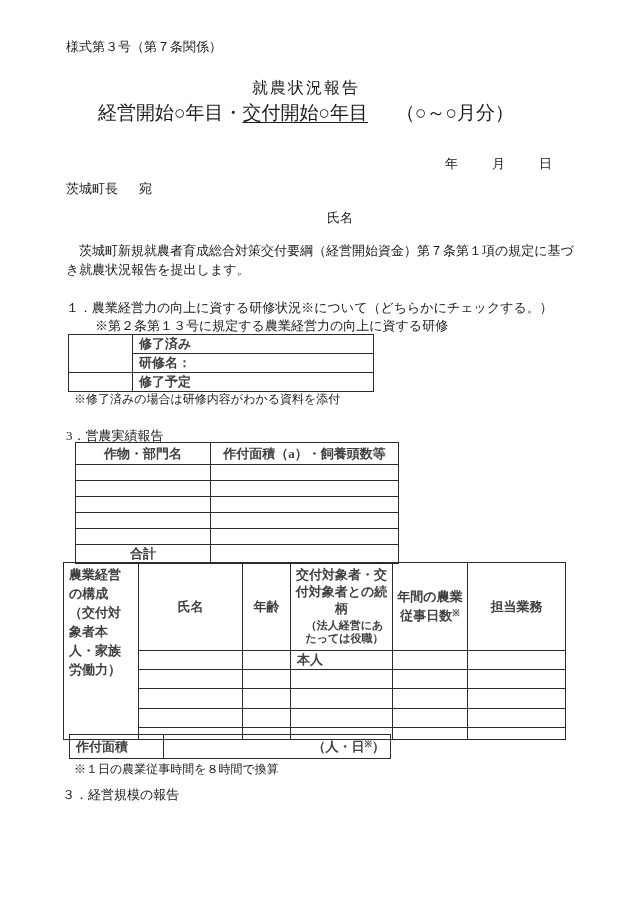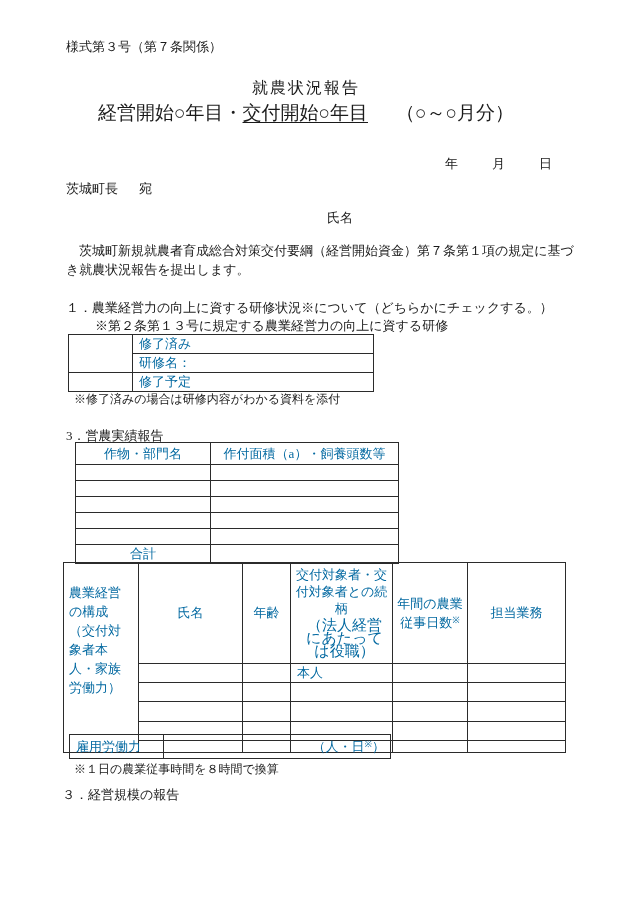--- a/index.html
+++ b/index.html
@@ -21,39 +21,39 @@
   .u { text-decoration: underline; text-underline-offset: 3px; }
   .subsuffix { margin-left: 28px; }
   .note { font-size: 12px; }
   .para { white-space: normal; line-height: 19px; }
   .date-line { display:flex; gap:34px; }
   .addr-suffix { margin-left:21px; }
 
   table { position:absolute; border-collapse:collapse; table-layout:fixed; }
   td, th {
     border: 1px solid #2b2b2b;
-    font-weight: normal;
+    font-weight: bold;
     font-size: 13px;
-    color: #0369a1;
+    color: #404040;
     padding: 0 4px;
     vertical-align: middle;
     overflow: hidden;
   }
   .c { text-align:center; }
   .l { text-align:left; padding-left:6px; }
 
   
   .t1 { left:68px; top:334px; width:305px; }
   
   .t2 { left:75px; top:442px; width:323px; }
   
   .t3 { left:63px; top:562px; width:502px; }
-  .t3 .lt-label { vertical-align:top; padding:20px 10px 0 5px; line-height:19px; white-space:normal; }
+  .t3 .lt-label { vertical-align:top; padding:2px 10px 0 5px; line-height:19px; white-space:normal; }
   .t3 .rel-h { vertical-align:top; padding:3px 4px 5px 4px; line-height:17px; white-space:normal; }
-  .t3 .rel-note { font-size:15px; line-height:13px; margin-left:6px; margin-top:2px; white-space:normal; }
+  .t3 .rel-note { font-size:11px; line-height:13px; margin-left:6px; margin-top:2px; white-space:normal; }
   .t3 .wrap { white-space:normal; line-height:16px; }
   .sup { font-size:9px; vertical-align:4px; }
   
   .t4 { left:69px; top:734px; width:321px; }
   .t4 td { height:24px; }
   .unit-cell { text-align:right; padding-right:5px; }
   
   .t5 { left:62px; top:801px; width:498px; }
 </style>
 </head>
@@ -203,21 +203,21 @@
   </tbody>
     </table>
 
   <table class="t4">
     <colgroup>
         <col style="width:94px">
         <col style="width:227px">
       </colgroup>
     <tbody>
         <tr>
-      <td class="l">雇用労働力</td>
+      <td class="l">作付面積</td>
       <td class="unit-cell"><span>（人・日</span><span class="sup">※</span><span>）</span></td>
     </tr>
   </tbody>
     </table>
 
   <div class="abs note" style="left:74px; top:761px;">※１日の農業従事時間を８時間で換算</div>
 
   <div class="abs" style="left:62px; top:786px;">３．経営規模の報告</div>
 
 

